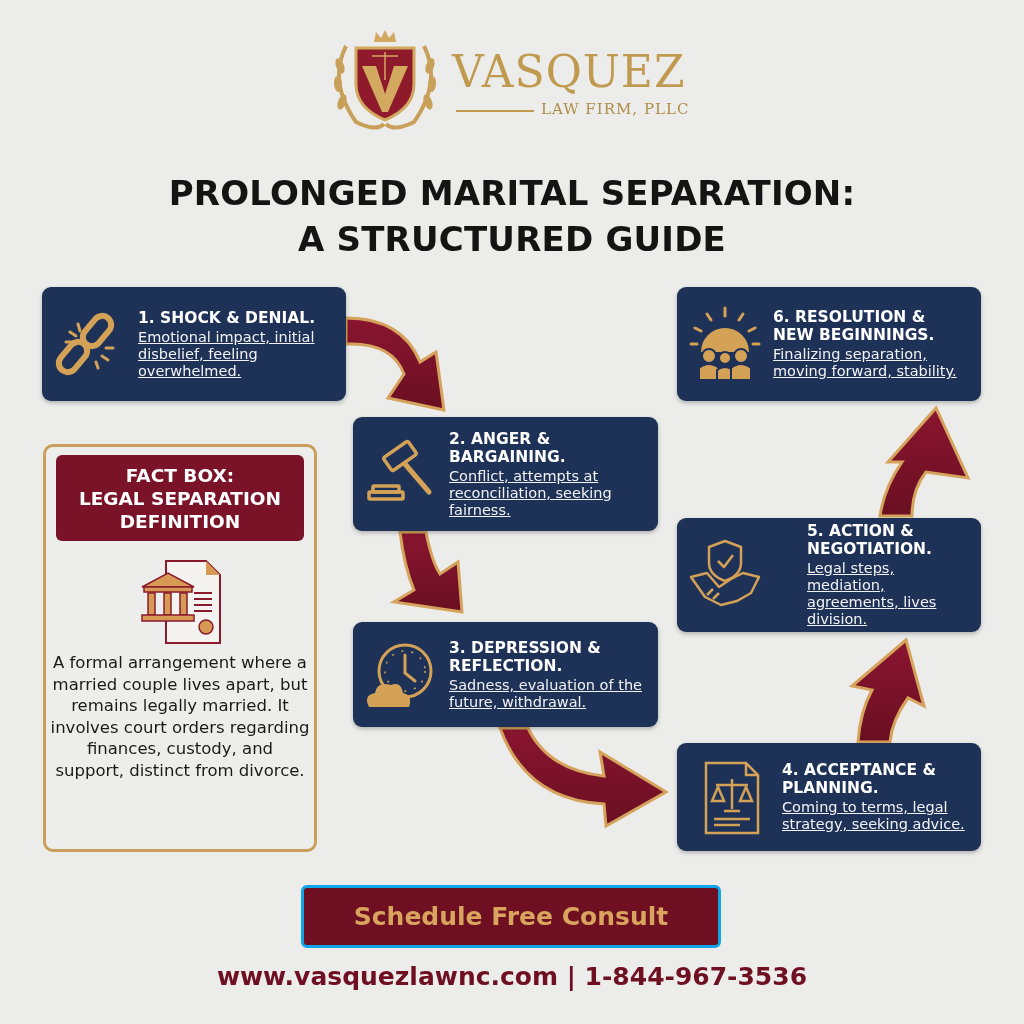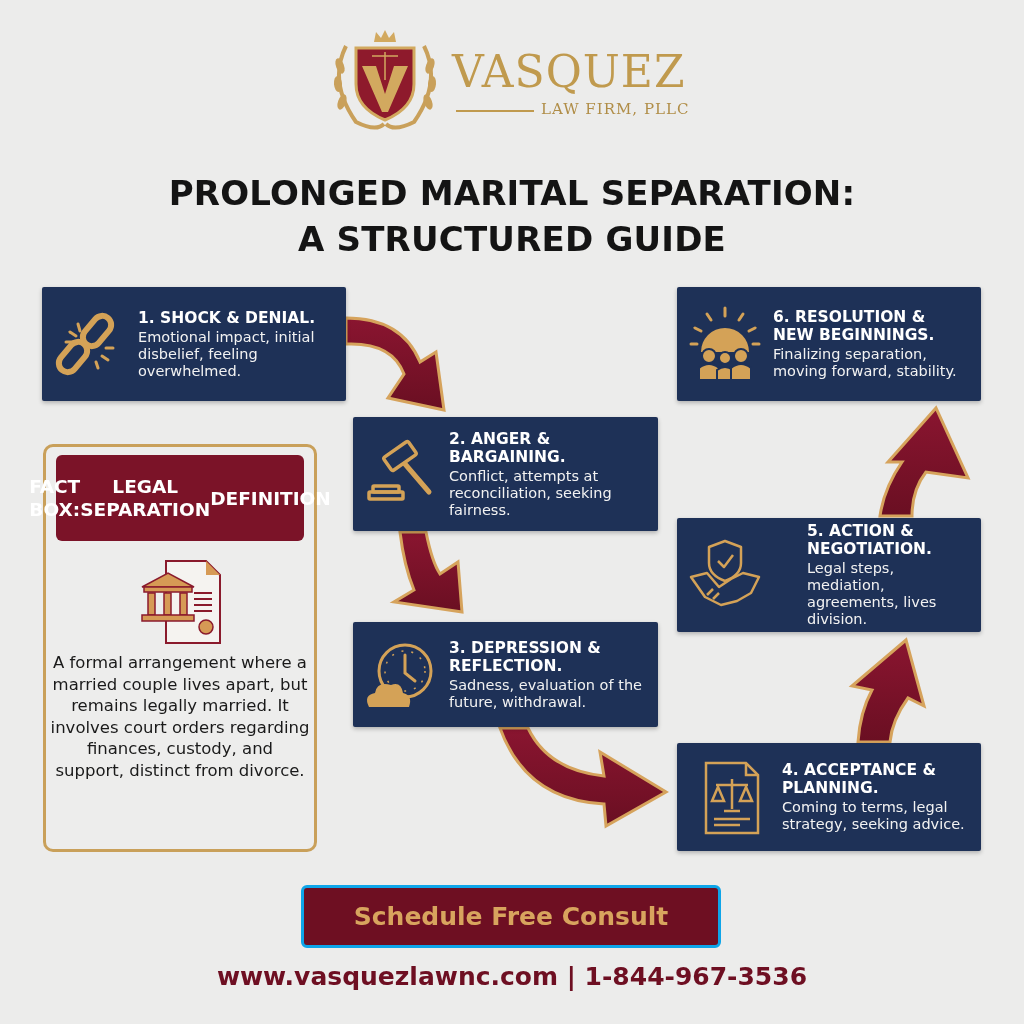--- a/index.html
+++ b/index.html
@@ -23,42 +23,42 @@
   }
 
   .title {
     left:0; top:170px; width:1024px; text-align:center;
     font-family:"DejaVu Sans", sans-serif; font-weight:bold;
     font-size:34px; line-height:46px; color:#141414; letter-spacing:0.2px;
   }
 
   
   .card {
-    position:absolute; background:#1e3157; border-radius:2px;
+    position:absolute; background:#1e3157; border-radius:9px;
     box-shadow:0 2px 4px rgba(0,0,0,0.25);
     display:flex; align-items:center; box-sizing:border-box;
     padding:6px 10px 6px 8px; color:#fff;
   }
   .card .icon { width:80px; height:80px; flex:0 0 80px; margin-right:8px; }
   .card .txt { flex:1; }
   .card .head {
     font-weight:bold; font-size:15.5px; line-height:18px; color:#fff;
   }
-  .card .desc { font-size:14.5px; line-height:17px; color:#f2f2f2; margin-top:2px; }
+  .card .desc { font-size:14.5px; line-height:17px; color:#f2f2f2; margin-top:2px;text-decoration:underline; }
 
   
   .fact {
     left:43px; top:444px; width:274px; height:408px; box-sizing:border-box;
     border:3px solid #c9a05a; border-radius:10px; background:#ededec;
   }
   .fact-head {
     position:absolute; left:10px; top:8px; width:248px; height:86px;
     background:#7b1328; border-radius:6px; color:#fff; text-align:center;
     font-weight:bold; font-size:18.5px; line-height:23px;
-    display:flex; align-items:center; justify-content:center; flex-direction:row;
+    display:flex; align-items:center; justify-content:center; flex-direction:column;
   }
   .fact-icon { position:absolute; left:92px; top:110px; width:90px; height:90px; }
   .fact-body {
     position:absolute; left:4px; top:205px; width:260px; text-align:center;
     font-size:16.5px; line-height:21.5px; color:#1a1a1a;
   }
 
   
   .cta {
     left:301px; top:885px; width:420px; height:63px; box-sizing:border-box;

